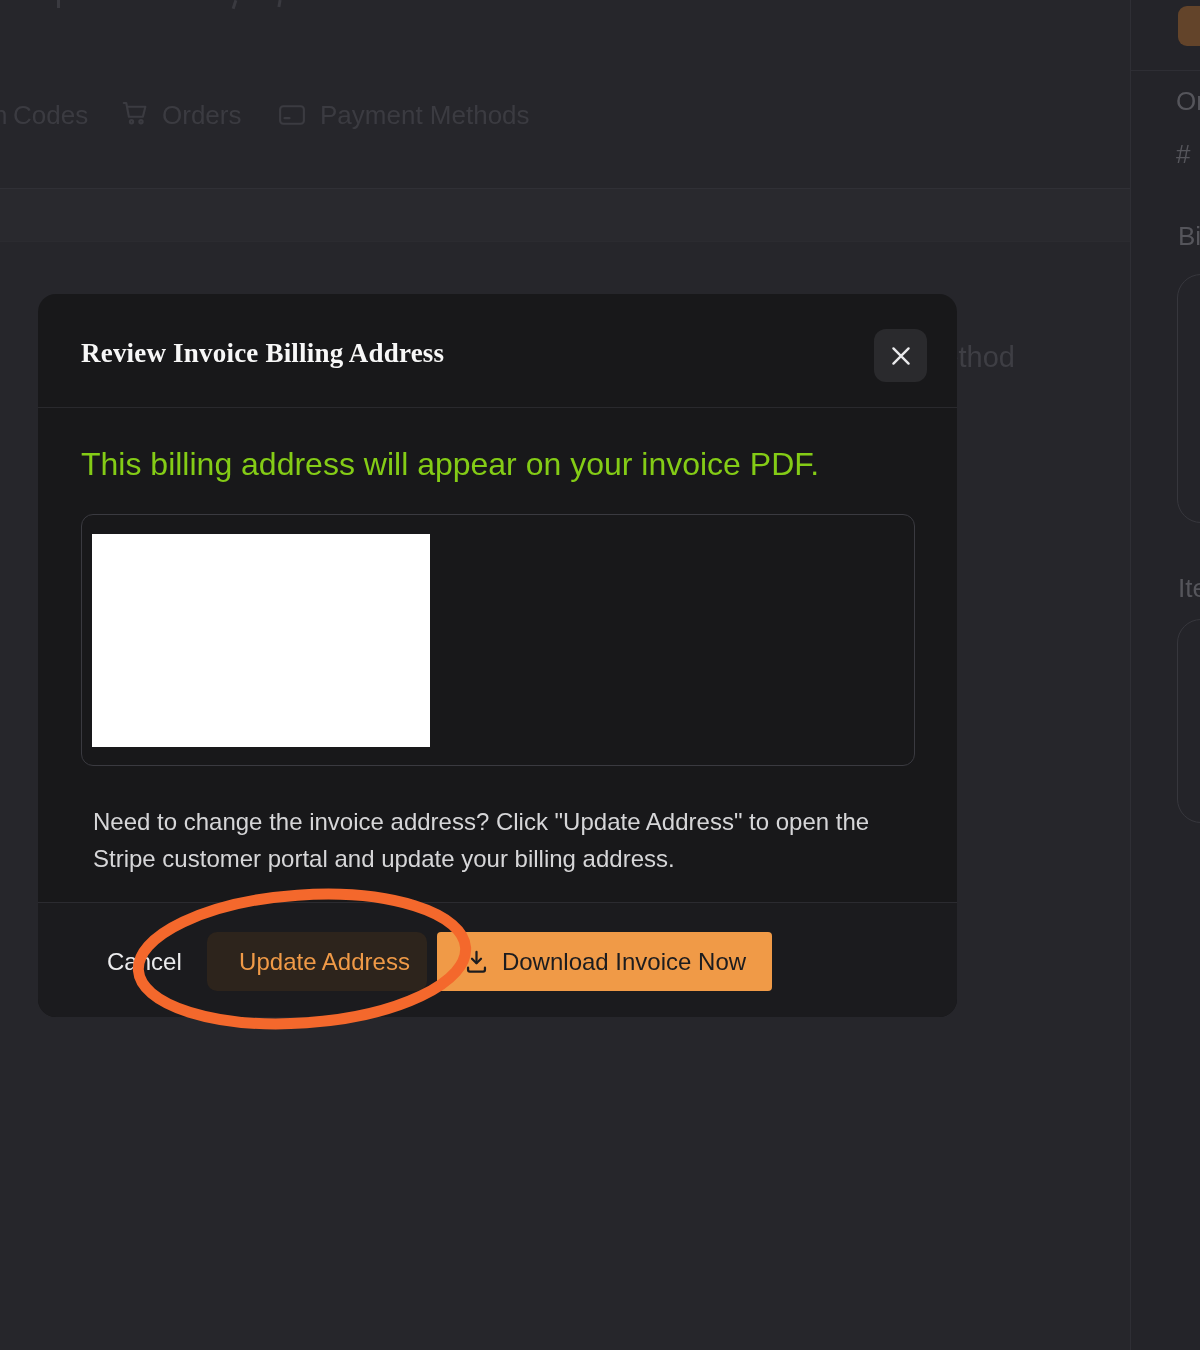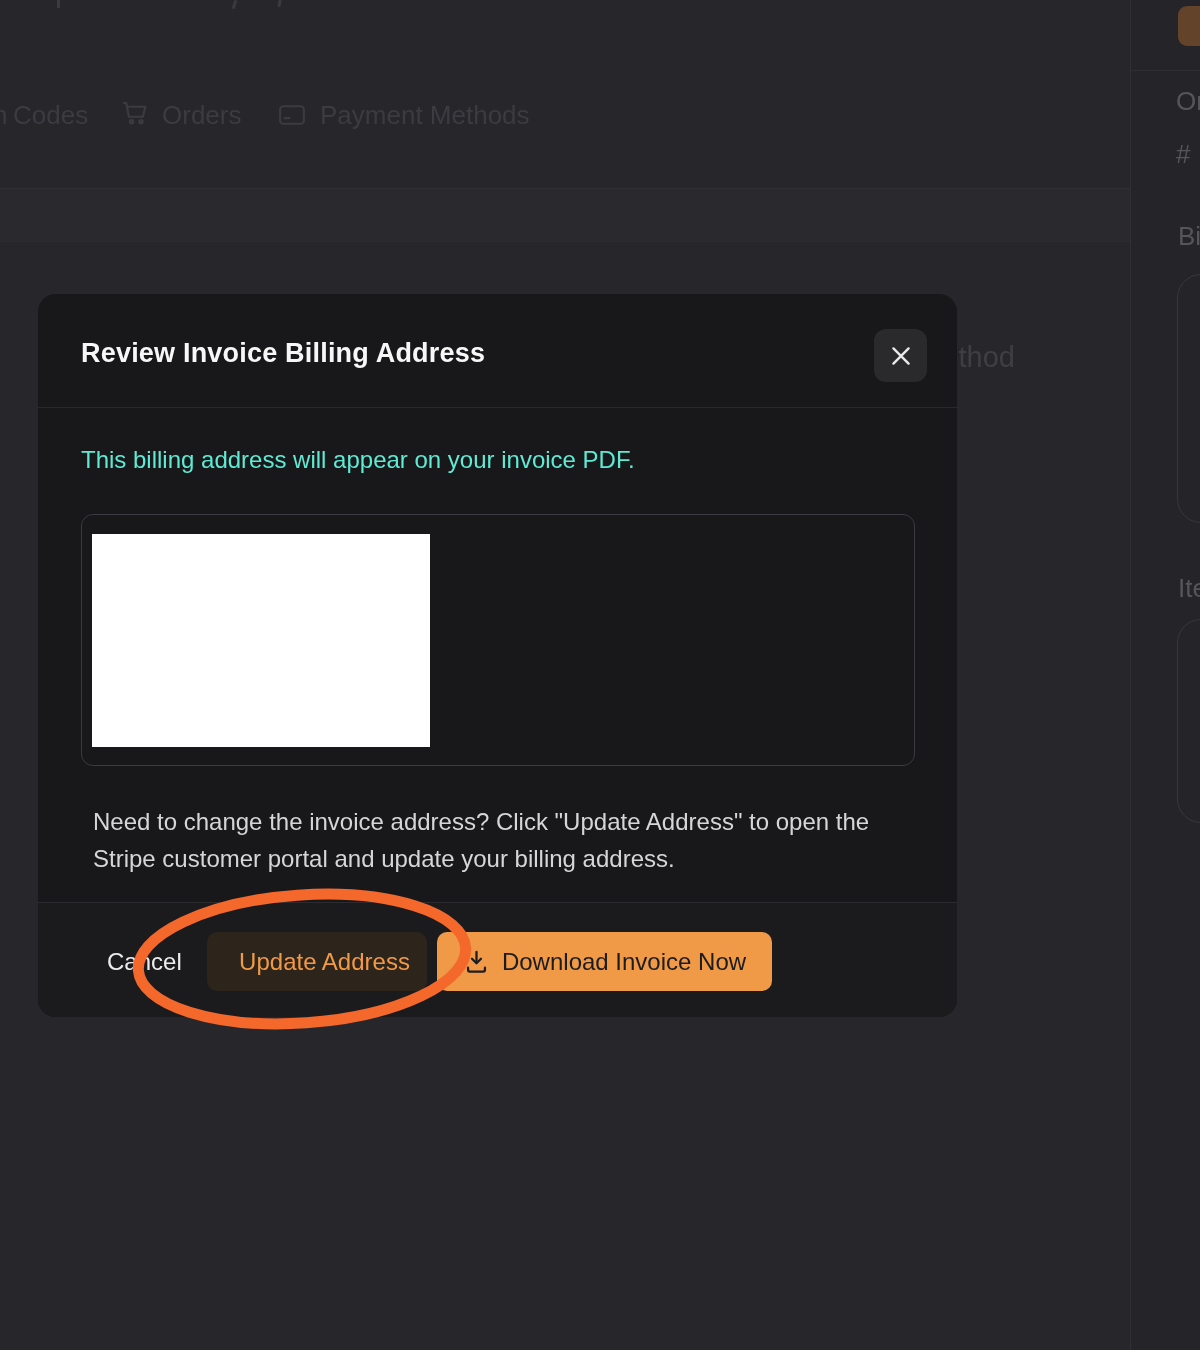--- a/index.html
+++ b/index.html
@@ -27,43 +27,43 @@
   .rp-frag{position:absolute;color:#55555b;font-size:26px;white-space:nowrap;}
   .rp-box{position:absolute;left:46px;width:60px;border:1px solid #37373d;
     border-radius:24px;background:transparent;}
   .rp-btn-frag{position:absolute;left:47px;top:6px;width:40px;height:40px;
     border-radius:9px;background:#6e4a2a;opacity:.85;}
 
   
   .modal{position:absolute;left:38px;top:294px;width:919px;height:723px;
     background:#18181a;border-radius:18px;z-index:10;}
   .modal-header{position:absolute;top:0;left:0;right:0;height:113px;
-    border-bottom:1px solid #29292d;}
+    border-bottom:1px solid #29292d;font-family:Liberation Serif, serif;}
   .modal-title{position:absolute;left:43px;top:44px;font-size:27px;font-weight:700;
     color:#f7f7f7;letter-spacing:.2px;white-space:nowrap;}
   .close-btn{position:absolute;right:30px;top:35px;width:53px;height:53px;
     background:#2a2a2d;border:none;border-radius:12px;cursor:pointer;
     display:flex;align-items:center;justify-content:center;color:#e9e9eb;padding:0;}
-  .modal-intro{position:absolute;left:43px;top:152px;font-size:24px;color:#5eead4;}
+  .modal-intro{position:absolute;left:43px;top:152px;font-size:32px;color:#84cc16;}
   .address-box{position:absolute;left:43px;top:220px;width:832px;height:250px;
     border:1px solid #3a3a40;border-radius:12px;background:transparent;}
   .redaction{position:absolute;left:10px;top:19px;width:338px;height:213px;background:#ffffff;}
   .modal-note{position:absolute;left:43px;top:497px;width:840px;font-size:24px;
     line-height:37px;color:#d6d6d8;}
 
   .modal-footer{position:absolute;left:0;right:0;bottom:0;height:114px;
     background:#1b1b1e;border-top:1px solid #2b2b30;border-radius:0 0 18px 18px;}
   .cancel-btn{position:absolute;left:59px;top:29px;height:59px;padding:0 10px;
     background:transparent;border:none;color:#ececee;font-size:24px;cursor:pointer;
     font-family:inherit;}
   .update-btn{position:absolute;left:169px;top:29px;width:220px;height:59px;
     background:#2d241c;border:none;border-radius:10px;color:#f09a47;font-size:24px;
     cursor:pointer;font-family:inherit;padding-left:21px;}
   .download-btn{position:absolute;left:399px;top:29px;width:335px;height:59px;
-    background:#f09a47;border:none;border-radius:10px;color:#1c1c1f;font-size:24px;
+    background:#f09a47;border:none;border-radius:4px;color:#1c1c1f;font-size:24px;
     cursor:pointer;font-family:inherit;display:flex;align-items:center;
     justify-content:center;gap:12px;font-weight:400;}
   .download-btn svg{display:block;}
 
   
   .annotation-layer{position:absolute;left:0;top:0;width:1200px;height:1350px;
     z-index:20;pointer-events:none;}
 </style>
 </head>
 <body>

